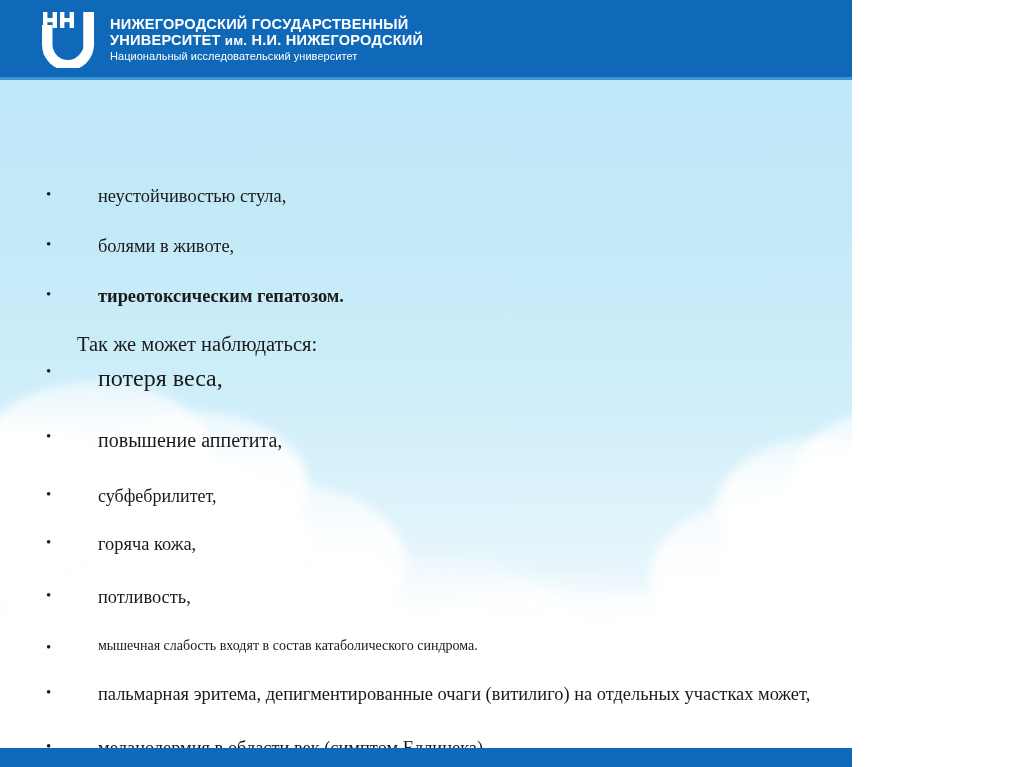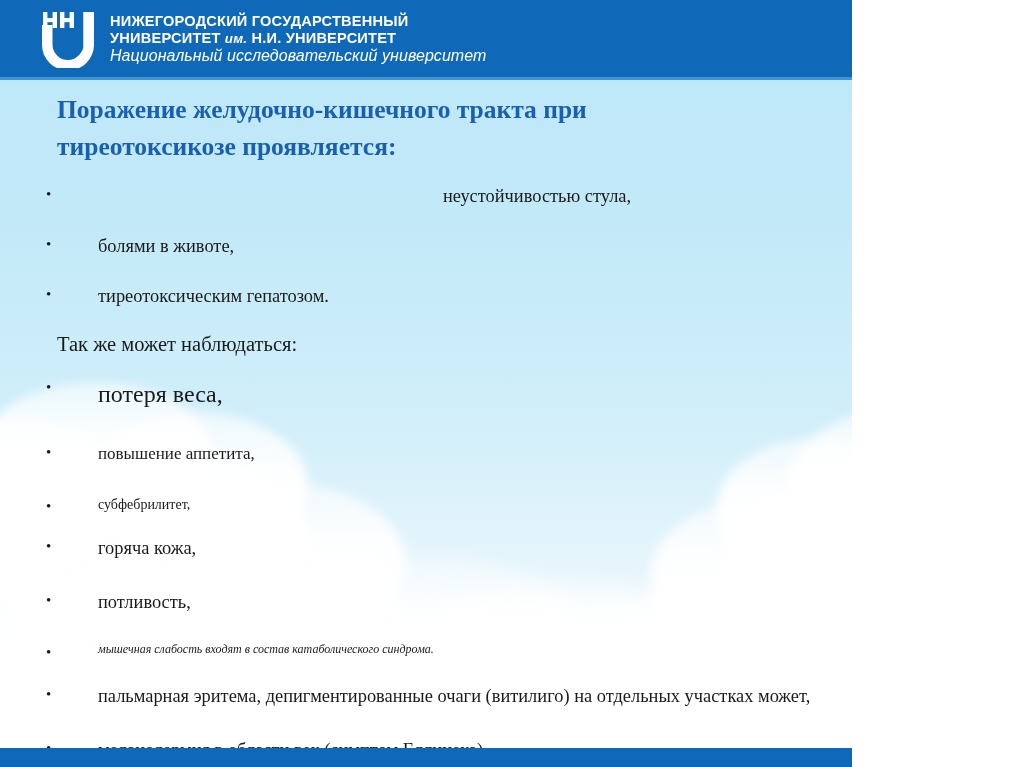--- a/index.html
+++ b/index.html
@@ -74,30 +74,28 @@
     padding-top: 2px;
   }
   .logo-line1, .logo-line2 {
     font-weight: bold;
     font-size: 14.6px;
     letter-spacing: 0.2px;
     white-space: nowrap;
   }
   .logo-line2 .im {
     font-weight: bold;
-    font-style: italic;
     font-size: 13.4px;
   }
   .logo-line3 {
     font-weight: normal;
-    font-size: 16px;
+    font-size: 11px;
     letter-spacing: 0.05px;
     white-space: nowrap;
     margin-top: 1px;
-    font-style: italic;
   }
 
   
   .title {
     position: absolute;
     top: 92px;
     left: 57px;
     width: 880px;
     color: #1a60ae;
     font-family: "Liberation Serif", serif;
@@ -211,69 +209,65 @@
 
           <rect x="47.5" y="4" width="10.5" height="34"></rect>
 
           <path d="M58 36 a26 26 0 0 1 -26 22 a31 31 0 0 1 -26 -14 a24 24 0 0 0 22 10 a22 22 0 0 0 22 -18 Z" opacity="0.95"></path>
           <path d="M52 45 a22 22 0 0 1 -20 12 a26 26 0 0 1 -22 -11 a20 20 0 0 0 18 7 a19 19 0 0 0 18 -10 Z" opacity="0.6"></path>
         </g>
       </svg>
     </span>
     <span class="logo-text">
       <div class="logo-line1">НИЖЕГОРОДСКИЙ ГОСУДАРСТВЕННЫЙ</div>
-      <div class="logo-line2"><span>УНИВЕРСИТЕТ</span> <span class="im">им.</span> <span>Н.И. УНИВЕРСИТЕТ</span></div>
+      <div class="logo-line2"><span>УНИВЕРСИТЕТ</span> <span class="im">им.</span> <span>Н.И. НИЖЕГОРОДСКИЙ</span></div>
       <div class="logo-line3">Национальный исследовательский университет</div>
     </span>
   </div>
 
-  <div class="title" style="color: rgb(26, 96, 174);">
-    <div>Поражение желудочно-кишечного тракта при</div>
-    <div>тиреотоксикозе проявляется:</div>
-  </div>
 
   <div class="content" id="content-root">
       <div class="row" style="padding-left: 46px; margin-bottom: 20px;">
         <span class="bullet">•</span>
-        <span class="row-text" style="padding-left: 38px; font-size: 18.4px; line-height: 1.62; padding-right: 48px; text-align: center;">неустойчивостью стула,</span>
+        <span class="row-text" style="padding-left: 38px; font-size: 18.4px; line-height: 1.62; padding-right: 48px;">неустойчивостью стула,</span>
       </div>
       <div class="row" style="padding-left: 46px; margin-bottom: 20px;">
         <span class="bullet">•</span>
         <span class="row-text" style="padding-left: 38px; font-size: 18.4px; line-height: 1.62; padding-right: 100px;">болями в животе,</span>
       </div>
       <div class="row" style="padding-left: 46px; margin-bottom: 20px;">
         <span class="bullet">•</span>
-        <span class="row-text" style="padding-left: 38px; font-size: 18.4px; line-height: 1.62; ">тиреотоксическим гепатозом.</span>
-      </div>
-      <div class="row plain-row" style="padding-left: 57px; margin-bottom: 16px;">
+        <span class="row-text" style="padding-left: 38px; font-size: 18.4px; line-height: 1.62;  font-weight: bold;">тиреотоксическим гепатозом.</span>
+      </div>
+      <div class="row plain-row" style="padding-left: 77px; ">
         <div class="row-text" style="font-size: 20.5px; line-height: 1.35;">Так же может наблюдаться:</div>
       </div>
       <div class="row" style="padding-left: 46px; margin-bottom: 26px;">
         <span class="bullet">•</span>
         <span class="row-text" style="padding-left: 38px; font-size: 24px; line-height: 1.62; padding-right: 100px;">потеря веса,</span>
       </div>
       <div class="row" style="padding-left: 46px; margin-bottom: 26px;">
         <span class="bullet">•</span>
-        <span class="row-text" style="padding-left: 38px; font-size: 17px; line-height: 1.62; padding-right: 100px;">повышение аппетита,</span>
+        <span class="row-text" style="padding-left: 38px; font-size: 20px; line-height: 1.62; padding-right: 100px;">повышение аппетита,</span>
       </div>
       <div class="row" style="padding-left: 46px; margin-bottom: 18px;">
         <span class="bullet">•</span>
-        <span class="row-text" style="padding-left: 38px; font-size: 14px; line-height: 1.62; ">субфебрилитет,</span>
+        <span class="row-text" style="padding-left: 38px; font-size: 18px; line-height: 1.62; ">субфебрилитет,</span>
       </div>
       <div class="row" style="padding-left: 46px; margin-bottom: 24px;">
         <span class="bullet">•</span>
         <span class="row-text" style="padding-left: 38px; font-size: 18.4px; line-height: 1.62; padding-right: 116px;">горяча кожа,</span>
       </div>
       <div class="row" style="padding-left: 46px; margin-bottom: 22px;">
         <span class="bullet">•</span>
         <span class="row-text" style="padding-left: 38px; font-size: 18.4px; line-height: 1.62; padding-right: 76px;">потливость,</span>
       </div>
       <div class="row" style="padding-left: 46px; margin-bottom: 22px;">
         <span class="bullet">•</span>
-        <span class="row-text" style="padding-left: 38px; font-size: 12px; line-height: 1.62; padding-right: 100px; font-style: italic;">мышечная слабость входят в состав катаболического синдрома.</span>
+        <span class="row-text" style="padding-left: 38px; font-size: 14px; line-height: 1.62; padding-right: 100px;">мышечная слабость входят в состав катаболического синдрома.</span>
       </div>
       <div class="row" style="padding-left: 46px; margin-bottom: 24px;">
         <span class="bullet">•</span>
         <span class="row-text" style="padding-left: 38px; font-size: 18.4px; line-height: 1.62; padding-right: 100px;">пальмарная эритема, депигментированные очаги (витилиго) на отдельных участках может,</span>
       </div>
       <div class="row" style="padding-left: 46px; margin-bottom: 20px;">
         <span class="bullet">•</span>
         <span class="row-text" style="padding-left: 38px; font-size: 18.4px; line-height: 1.62; padding-right: 100px;">меланодермия в области век (симптом Еллинека)</span>
       </div>
     </div>

